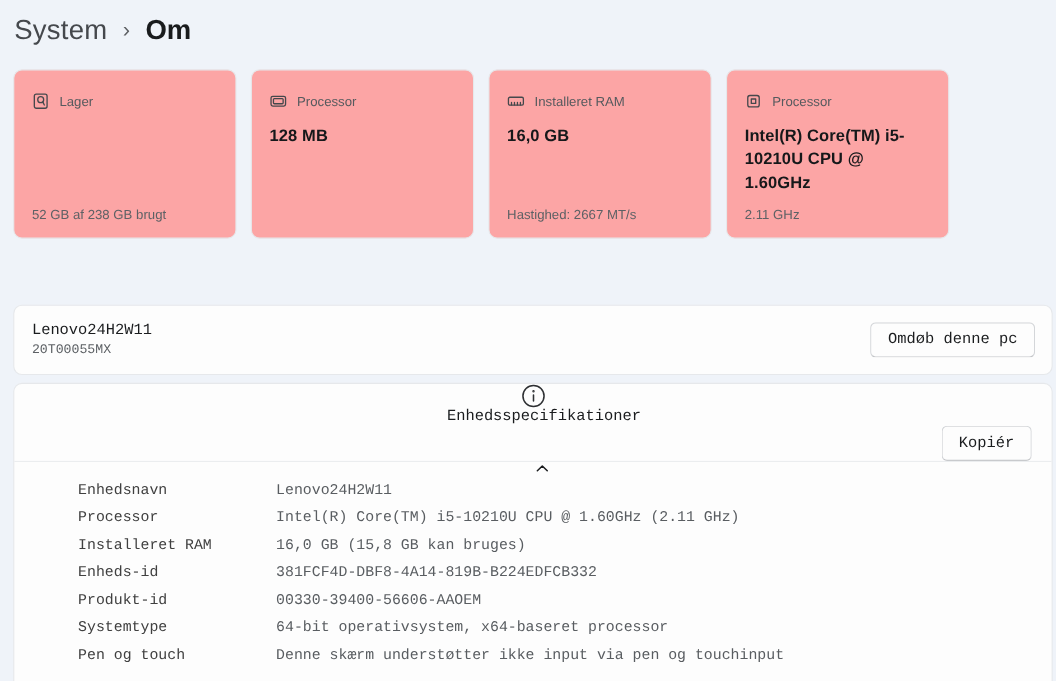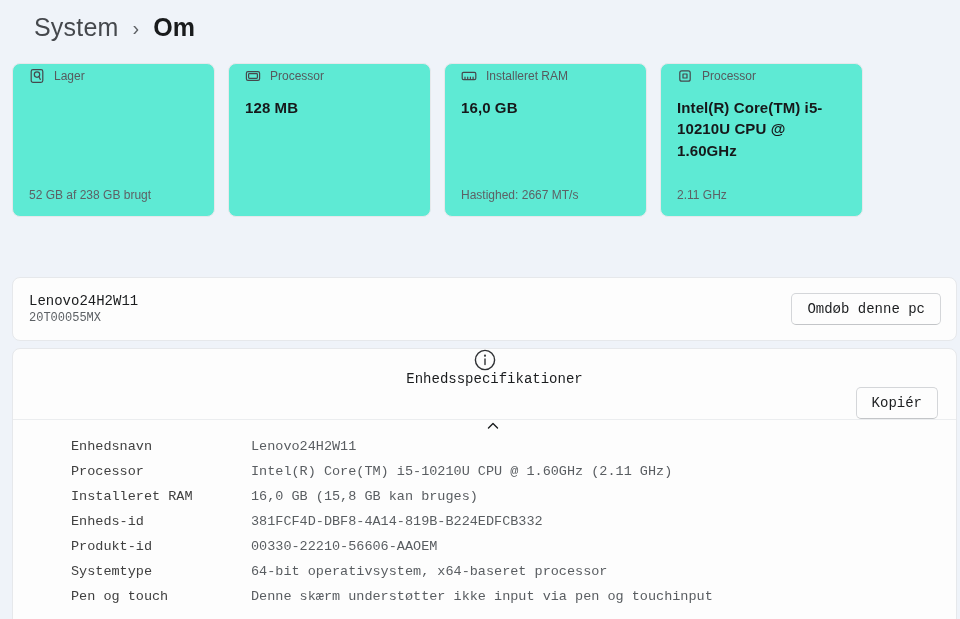--- a/index.html
+++ b/index.html
@@ -12,37 +12,37 @@
   }
 
   
   .breadcrumb {
     display: flex;
     align-items: baseline;
     gap: 14px;
     padding: 13px 0 0 13px;
     font-size: 25px;
   }
-  .breadcrumb .parent { color: #45484d; font-weight: 400; letter-spacing: .2px; margin-left: 21px; }
+  .breadcrumb .parent { color: #45484d; font-weight: 400; letter-spacing: .2px; }
   .breadcrumb .sep    { color: #5c5f63; font-size: 20px; transform: translateY(-1px); }
   .breadcrumb .current{ color: #191b1d; font-weight: 700; }
 
   
   .cards-row {
     display: flex;
     gap: 13px;
     margin: 21px 0 0 12px;
   }
   .card {
     width: 203px;
     height: 154px;
-    background: #5eead4;
+    background: #fca5a5;
     border: 1px solid #e6e8eb;
     border-radius: 8px;
-    padding: 4px 16px 12px 16px;
+    padding: 20px 16px 12px 16px;
     display: flex;
     flex-direction: column;
   }
   .card-header {
     display: flex;
     align-items: center;
     gap: 9px;
     color: #565a5e;
     font-size: 12px;
   }
@@ -233,21 +233,21 @@
     <div class="spec-row">
       <span class="spec-label">Installeret RAM</span>
       <span class="spec-value">16,0 GB (15,8 GB kan bruges)</span>
     </div>
     <div class="spec-row">
       <span class="spec-label">Enheds-id</span>
       <span class="spec-value">381FCF4D-DBF8-4A14-819B-B224EDFCB332</span>
     </div>
     <div class="spec-row">
       <span class="spec-label">Produkt-id</span>
-      <span class="spec-value">00330-22210-56606-AAOEM</span>
+      <span class="spec-value">00330-39400-56606-AAOEM</span>
     </div>
     <div class="spec-row">
       <span class="spec-label">Systemtype</span>
       <span class="spec-value">64-bit operativsystem, x64-baseret processor</span>
     </div>
     <div class="spec-row">
       <span class="spec-label">Pen og touch</span>
       <span class="spec-value">Denne skærm understøtter ikke input via pen og touchinput</span>
     </div>
   </div>

